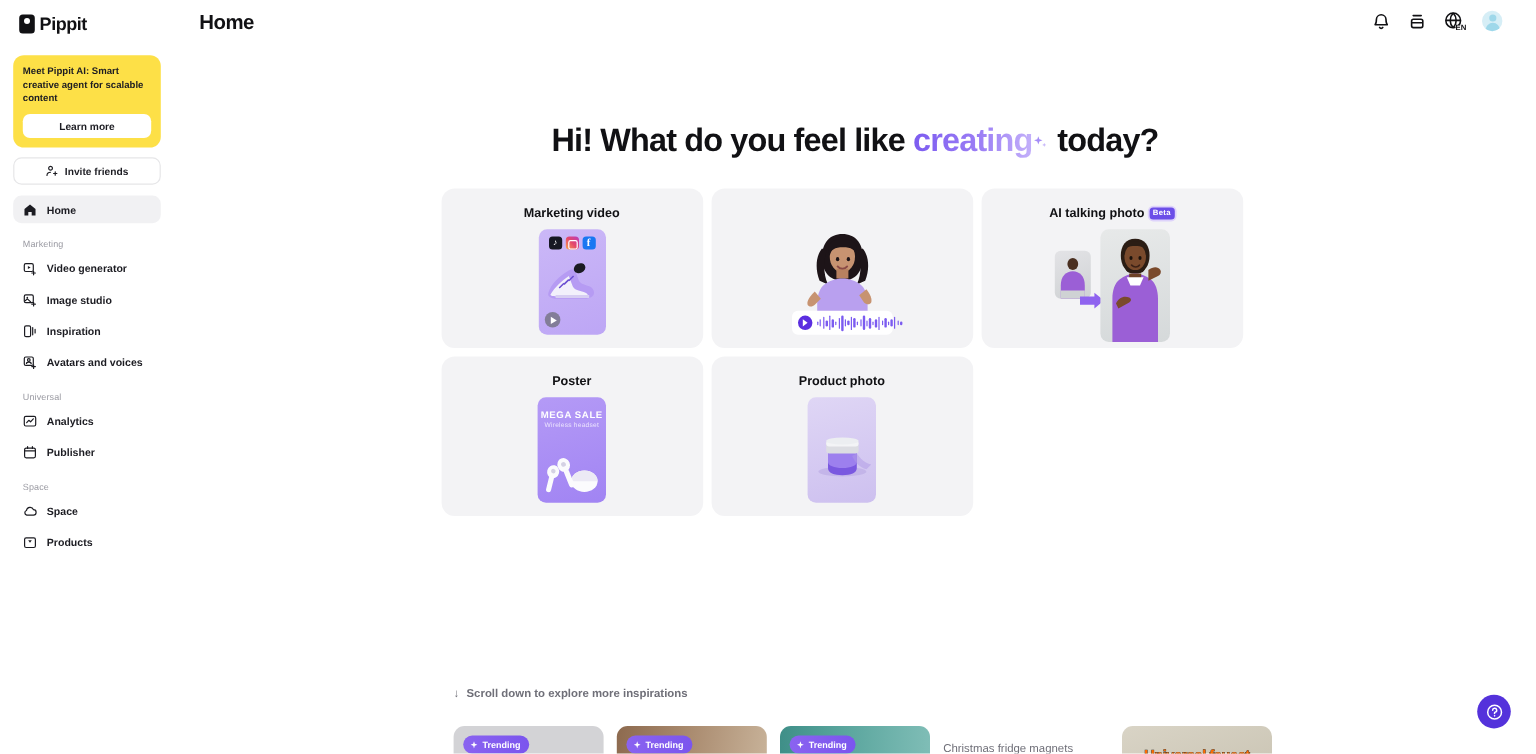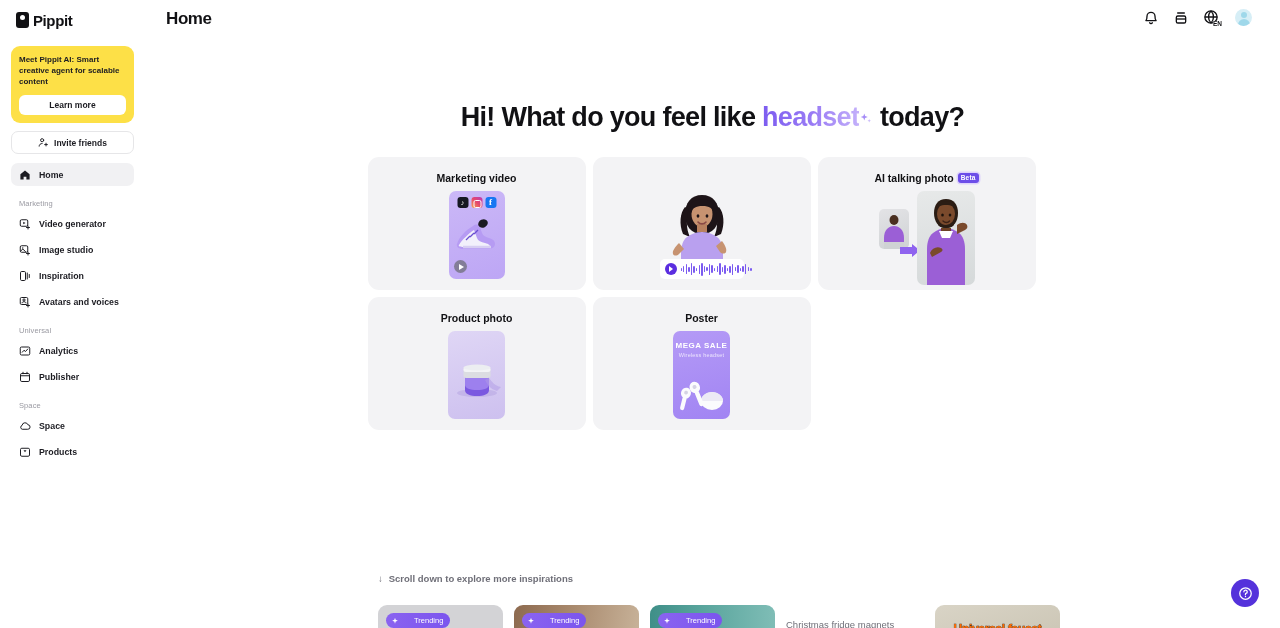--- a/index.html
+++ b/index.html
@@ -213,22 +213,22 @@
     display:flex; gap:11px; align-items:flex-start;
   }
   .tcard { width: 125px; height: 48px; border-radius: 9px; position: relative; overflow: hidden; }
   .tcard.c1 { background:#d3d3d6; }
   .tcard.c2 { background: linear-gradient(100deg,#8d6a4f 0%,#a98a6e 45%,#c9b49b 100%); }
   .tcard.c3 { background: linear-gradient(90deg,#3f8f88 0%,#58a49c 40%,#7fbdb6 100%); }
   .tcard.c4 { background: linear-gradient(160deg,#d9d4c6 0%,#c9c3b2 100%); display:flex; align-items:center; justify-content:center; }
   .tbadge {
     position:absolute; left:8px; top:8px;
     background: linear-gradient(90deg,#8a63f0,#7b55ee);
-    color:#fff; font-size:7.5px; font-weight:400; border-radius:8px;
-    padding: 3px 7px 3px 5px; display:flex; align-items:center; gap:15px;
+    color:#fff; font-size:7.5px; font-weight:700; border-radius:8px;
+    padding: 3px 7px 3px 5px; display:flex; align-items:center; gap:3px;
   }
   .tlabel {
     width: 138px; font-size: 9.5px; color:#6f6f78; font-weight:400;
     padding-top: 14px; text-align:left;
   }
   .faucet-text {
     color:#ff6a00; font-size:12px; font-weight:700; letter-spacing:-.3px;
     -webkit-text-stroke: .6px #2e2a22;
     paint-order: stroke fill;
   }
@@ -372,21 +372,21 @@
         </svg>
         <span class="lang-label">EN</span>
       </div>
       <div class="avatar"></div>
     </div>
   </header>
 
   <main class="main">
 
     <h1 class="hero">
-      <span>Hi! What do you feel like </span><span class="grad">headset</span><svg class="spark" viewBox="0 0 24 24">
+      <span>Hi! What do you feel like </span><span class="grad">creating</span><svg class="spark" viewBox="0 0 24 24">
           <path d="M9 2.5l1.5 4.3L15 8.5l-4.5 1.7L9 14.5l-1.5-4.3L3 8.5l4.5-1.7z" fill="#a58cf7"></path>
           <path d="M17.5 12l.8 2.2 2.2.8-2.2.8-.8 2.2-.8-2.2-2.2-.8 2.2-.8z" fill="#c7b7fa"></path>
         </svg><span> today?</span>
     </h1>
 
     <section class="cards">
 
       <div class="card">
         <div class="card-title">Marketing video</div>
         <div class="thumbwrap">
@@ -493,37 +493,20 @@
                 <path d="M26 30c2 2 5 2 6.5 0" stroke="#3c2116" stroke-width="1.4" fill="none" stroke-linecap="round"></path>
                 <path d="M40 34c4-3 8-3 10 0 1 2 0 4-2 5l-8 4z" fill="#7a4a2c"></path>
                 <path d="M13 62c2-5 7-7 11-5 2 1 2 3 0 4l-9 5z" fill="#7a4a2c"></path>
               </svg>
             </div>
           </div>
         </div>
       </div>
 
       <div class="card">
-        <div class="card-title">Product photo</div>
-        <div class="thumbwrap">
-          <div class="prodcard">
-            <svg viewBox="0 0 57 88" width="57" height="88">
-              <ellipse cx="29" cy="62" rx="20" ry="4" fill="#b6a6e2" opacity=".55"></ellipse>
-              <path d="M17 46h24v13c0 4-5 6-12 6s-12-2-12-6z" fill="#7a58e0"></path>
-              <path d="M17 46h24v8c0 3-5 5-12 5s-12-2-12-5z" fill="#9d80ee"></path>
-              <rect x="15.5" y="36" width="27" height="11" rx="2.5" fill="#dcdde2"></rect>
-              <rect x="15.5" y="36" width="27" height="5" rx="2.5" fill="#f3f4f6"></rect>
-              <ellipse cx="29" cy="36.5" rx="13.5" ry="3" fill="#eceef1"></ellipse>
-              <path d="M41 47c3 4 6 8 12 9l-4 4c-7-2-10-7-12-11z" fill="#b09ae6" opacity=".5"></path>
-            </svg>
-          </div>
-        </div>
-      </div>
-
-      <div class="card">
         <div class="card-title">Poster</div>
         <div class="thumbwrap">
           <div class="poster">
             <h4>MEGA SALE</h4>
             <p>Wireless headset</p>
             <svg viewBox="0 0 57 50" width="57" height="50" style="position:absolute;left:0;bottom:4px">
               <ellipse cx="39" cy="36" rx="11" ry="9" fill="#fbfbfd"></ellipse>
               <path d="M28 36c0-5 5-9 11-9s11 4 11 9" fill="#eceaf5"></path>
               <g transform="rotate(-22 24 28)">
                 <ellipse cx="24" cy="22" rx="5.2" ry="5.8" fill="#fbfbfd"></ellipse>
@@ -533,20 +516,37 @@
               <g transform="rotate(14 12 32)">
                 <ellipse cx="12" cy="28" rx="5" ry="5.5" fill="#fbfbfd"></ellipse>
                 <rect x="9.8" y="31.5" width="4.2" height="14" rx="2.1" fill="#fbfbfd"></rect>
                 <circle cx="12" cy="27.5" r="1.9" fill="#d5d2e4"></circle>
               </g>
             </svg>
           </div>
         </div>
       </div>
 
+      <div class="card">
+        <div class="card-title">Product photo</div>
+        <div class="thumbwrap">
+          <div class="prodcard">
+            <svg viewBox="0 0 57 88" width="57" height="88">
+              <ellipse cx="29" cy="62" rx="20" ry="4" fill="#b6a6e2" opacity=".55"></ellipse>
+              <path d="M17 46h24v13c0 4-5 6-12 6s-12-2-12-6z" fill="#7a58e0"></path>
+              <path d="M17 46h24v8c0 3-5 5-12 5s-12-2-12-5z" fill="#9d80ee"></path>
+              <rect x="15.5" y="36" width="27" height="11" rx="2.5" fill="#dcdde2"></rect>
+              <rect x="15.5" y="36" width="27" height="5" rx="2.5" fill="#f3f4f6"></rect>
+              <ellipse cx="29" cy="36.5" rx="13.5" ry="3" fill="#eceef1"></ellipse>
+              <path d="M41 47c3 4 6 8 12 9l-4 4c-7-2-10-7-12-11z" fill="#b09ae6" opacity=".5"></path>
+            </svg>
+          </div>
+        </div>
+      </div>
+
     </section>
 
     <div class="scroll-hint">
       <span>↓</span>
       <span>Scroll down to explore more inspirations</span>
     </div>
 
     <div class="trending-row">
 
       <div class="tcard c1">

